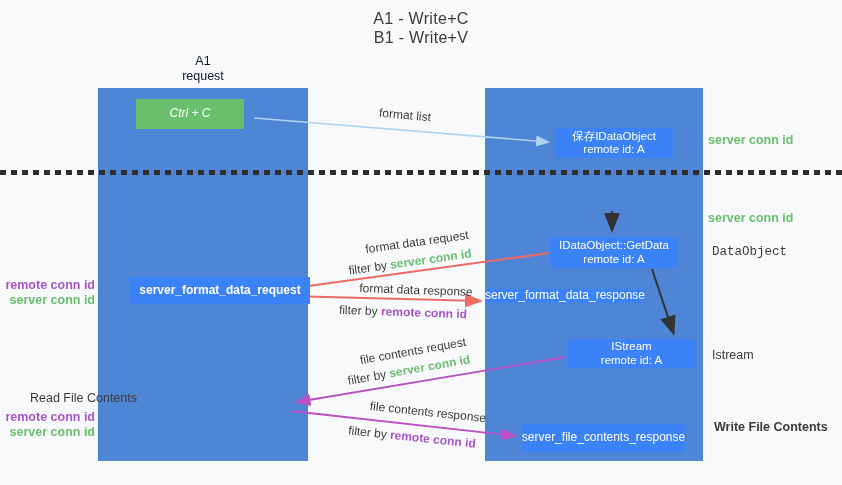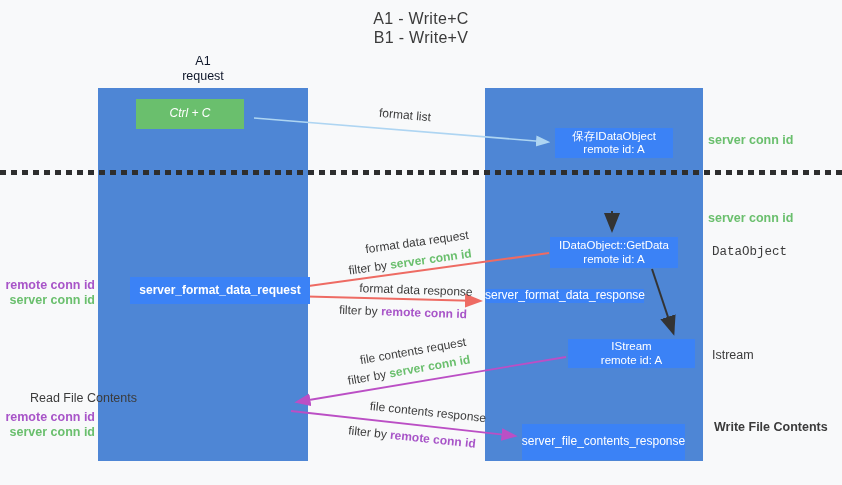--- a/index.html
+++ b/index.html
@@ -118,21 +118,21 @@
   <div class="box orange" style="left:486px;top:289px;width:158px;height:14px;">
     <span>server_format_data_response</span>
   </div>
 
   <div class="box orange" style="left:568px;top:339px;width:127px;height:29px;">
     <span class="sub">IStream</span>
     <span class="sub">remote id: A</span>
   </div>
 
 
-  <div class="box orange" style="left:522px;top:424px;width:163px;height:36px;">
+  <div class="box orange" style="left:522px;top:424px;width:163px;height:28px;">
     <span>server_file_contents_response</span>
   </div>
 
   <div class="lbl rot-p5" style="left:405px;top:115px;">format list</div>
 
   <div class="lbl rot-m8" style="left:417px;top:242px;">format data request</div>
   <div class="lbl rot-m8" style="left:410px;top:262px;">
     <span>filter by</span>
     <span class="t-green">server conn id</span>
   </div>

